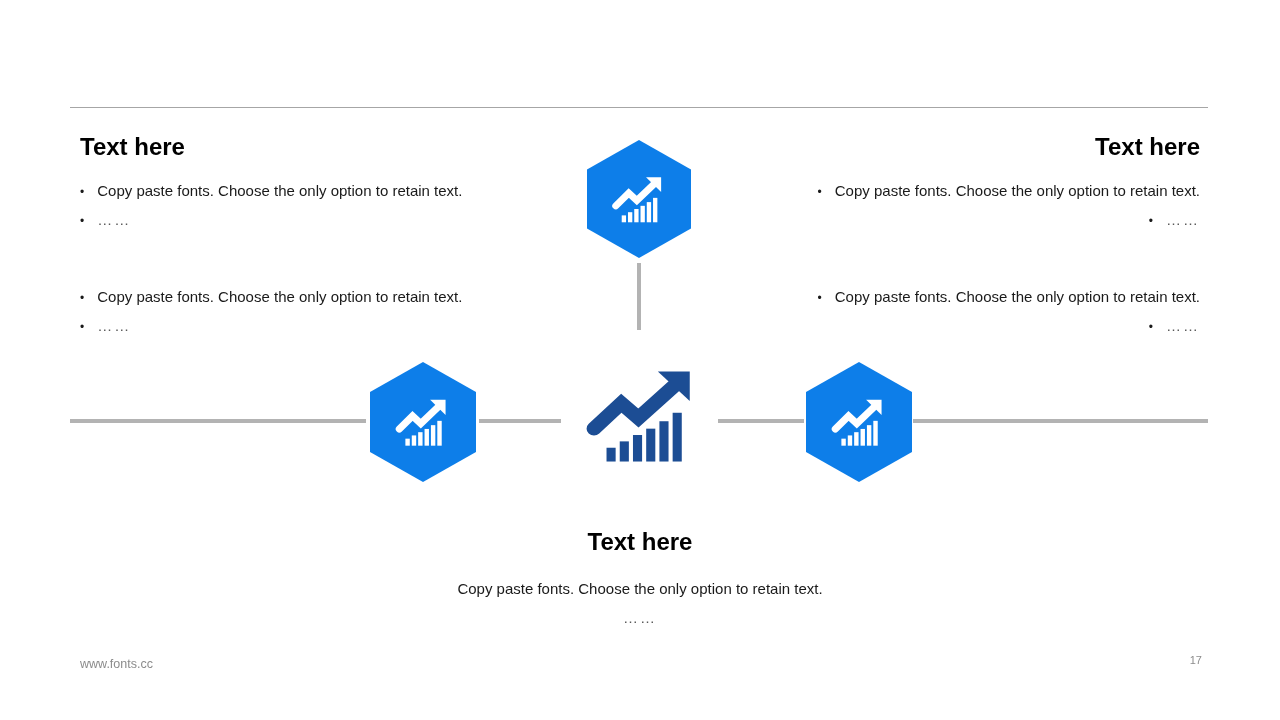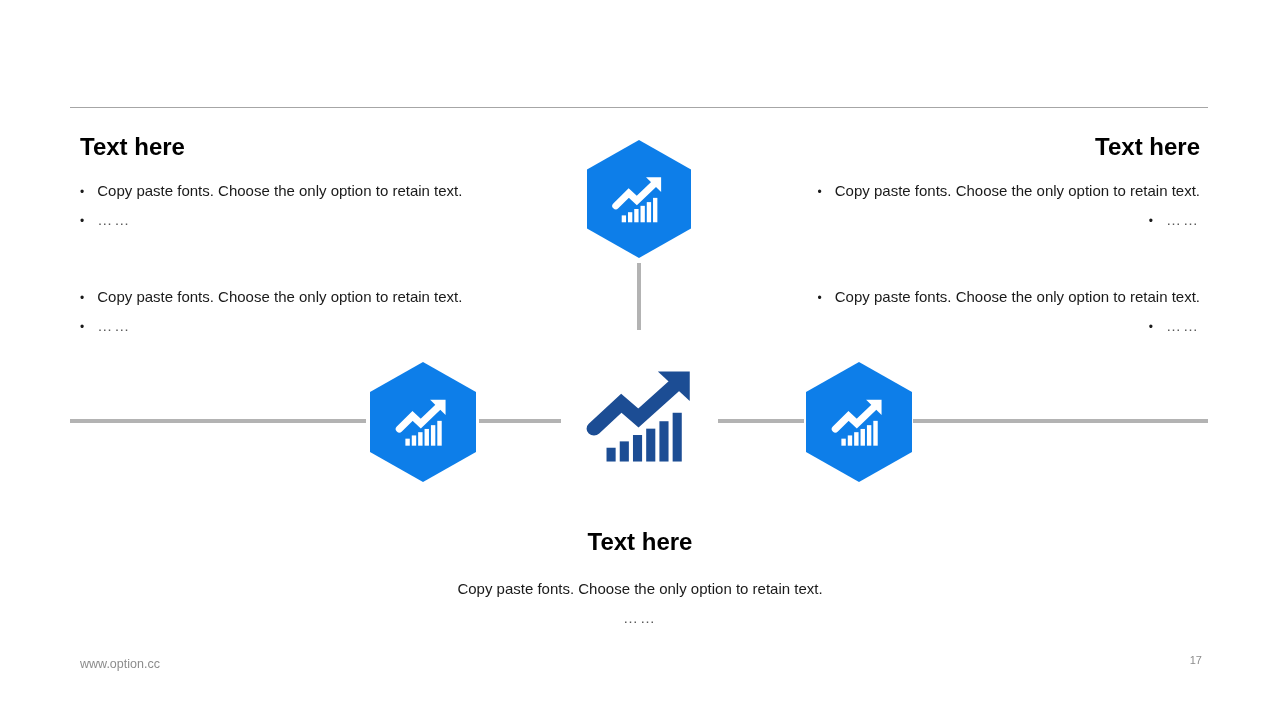--- a/index.html
+++ b/index.html
@@ -156,16 +156,16 @@
   <svg class="center-growth" viewBox="0 0 100 100" preserveAspectRatio="none">
     <use href="#growth-icon"></use>
   </svg>
 
   <div class="bottom-block">
     <h2>Text here</h2>
     <div class="body-line">Copy paste fonts. Choose the only option to retain text.</div>
     <div class="dots-line">……</div>
   </div>
 
-  <div class="footer-url">www.option.cc</div>
+  <div class="footer-url">www.fonts.cc</div>
   <div class="page-number">17</div>
 
 </div>
 
 </body></html>

